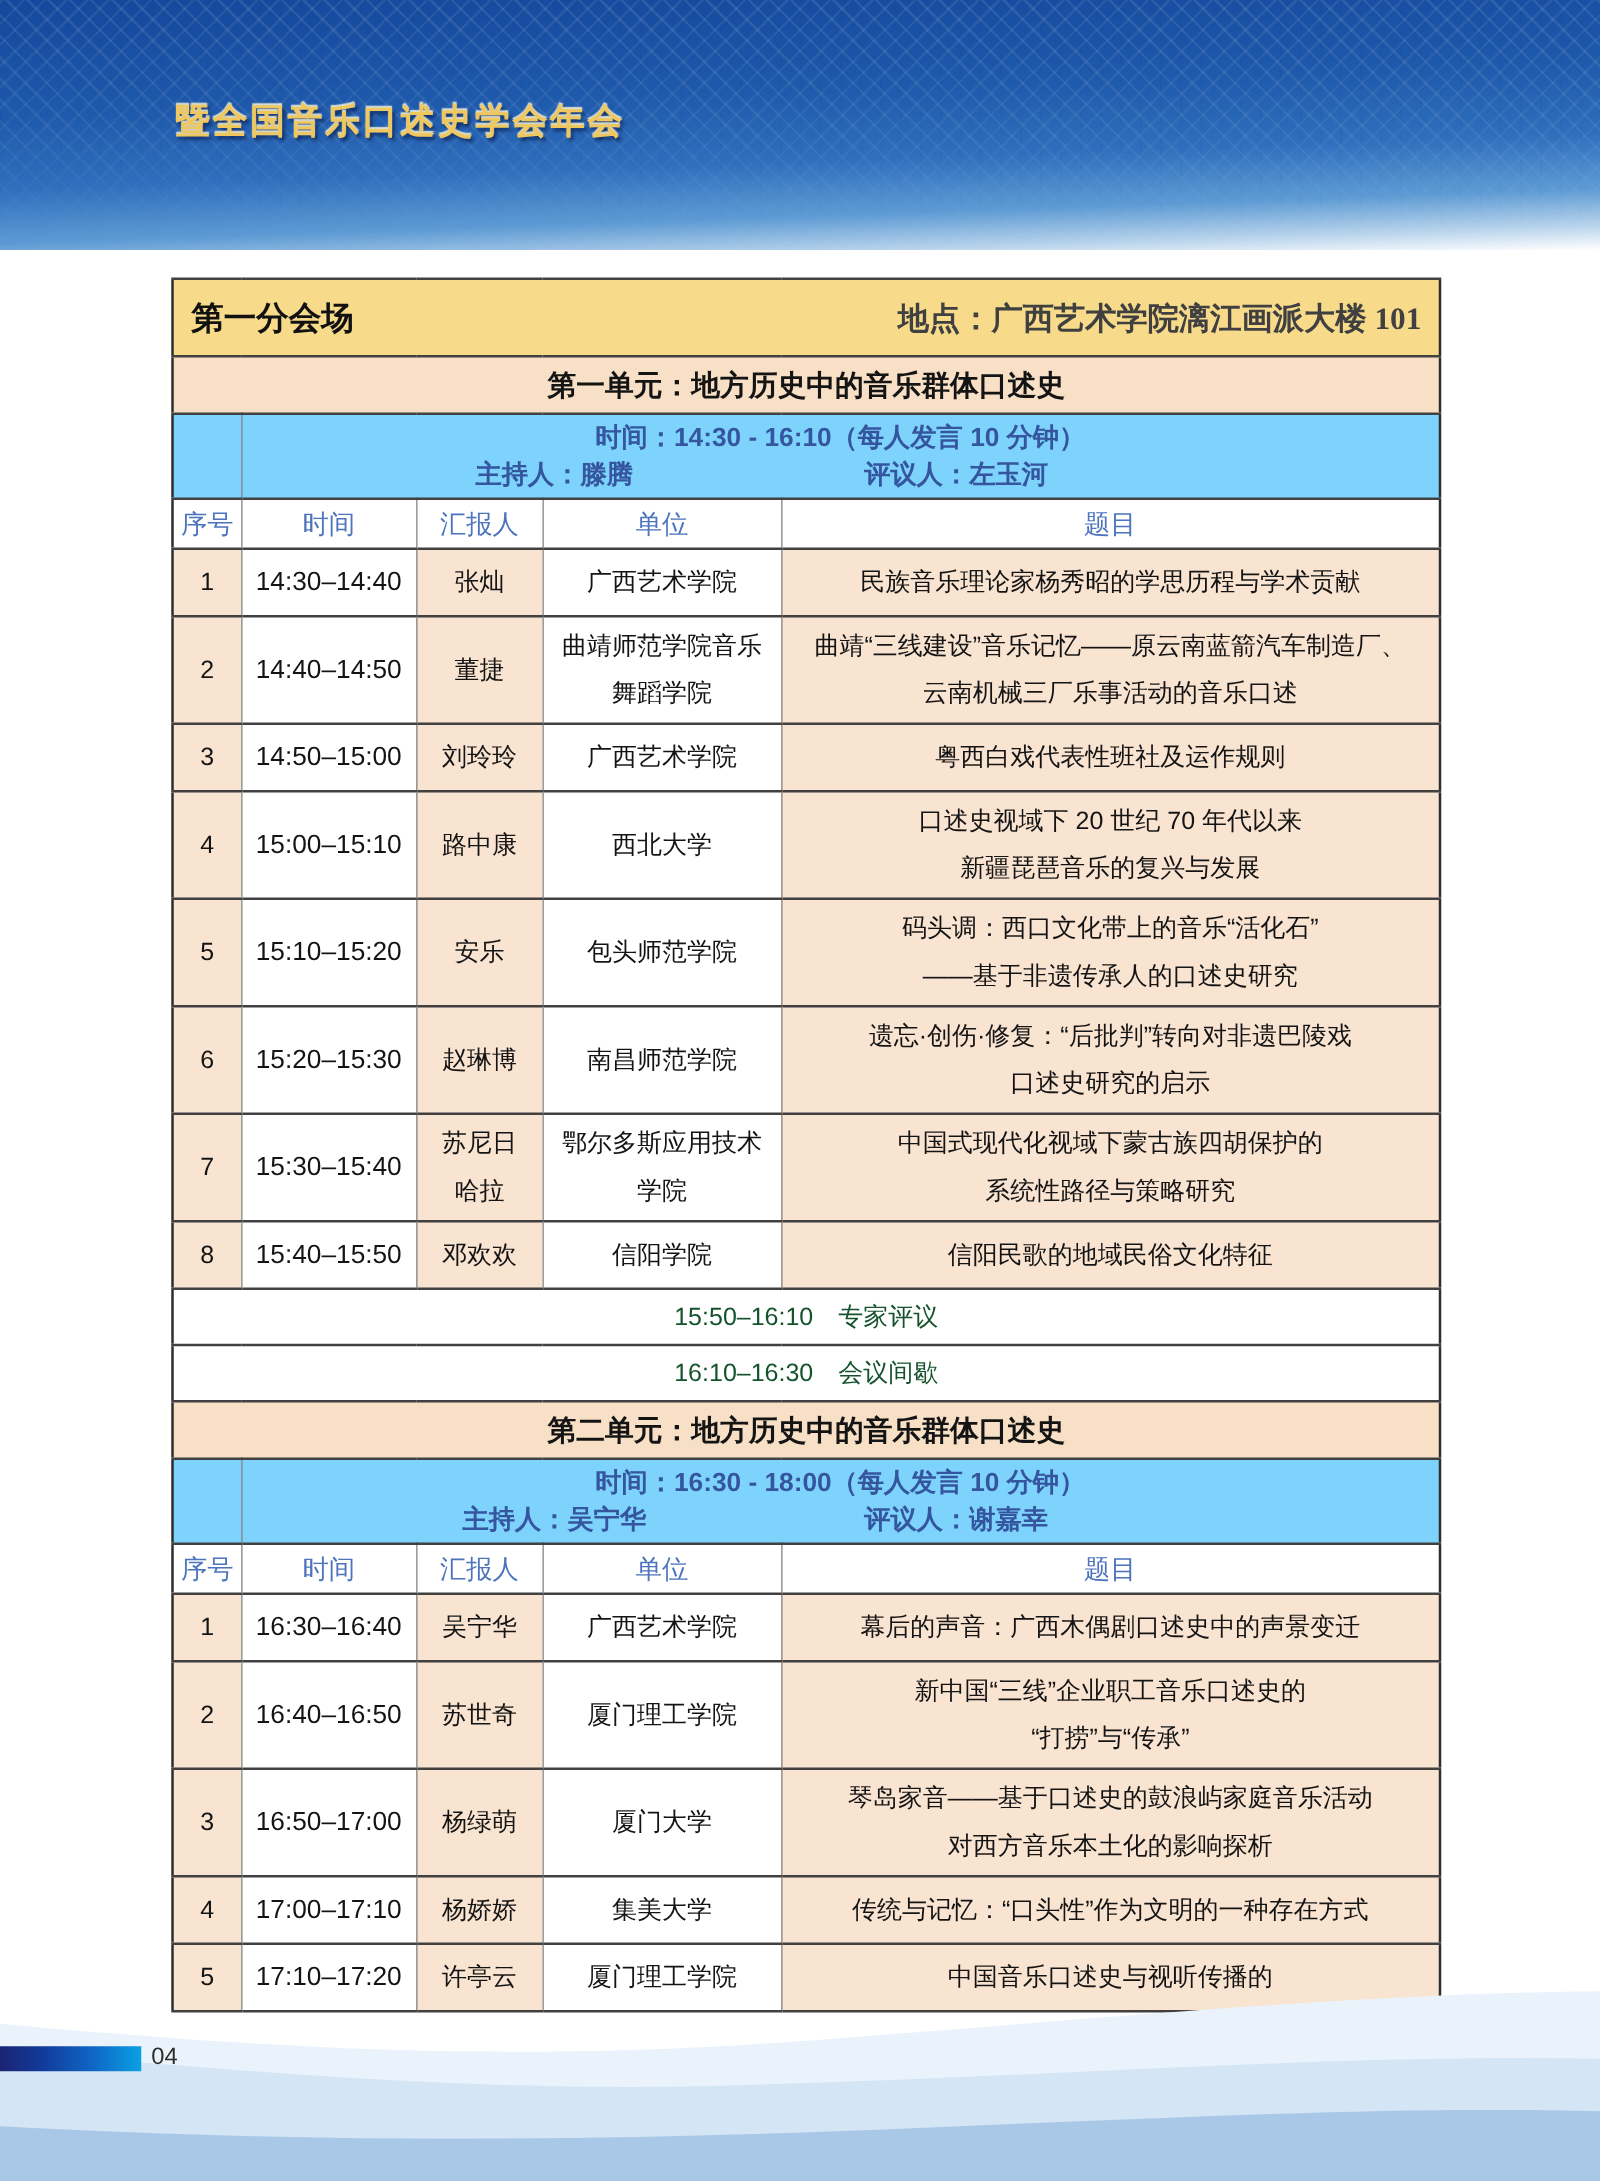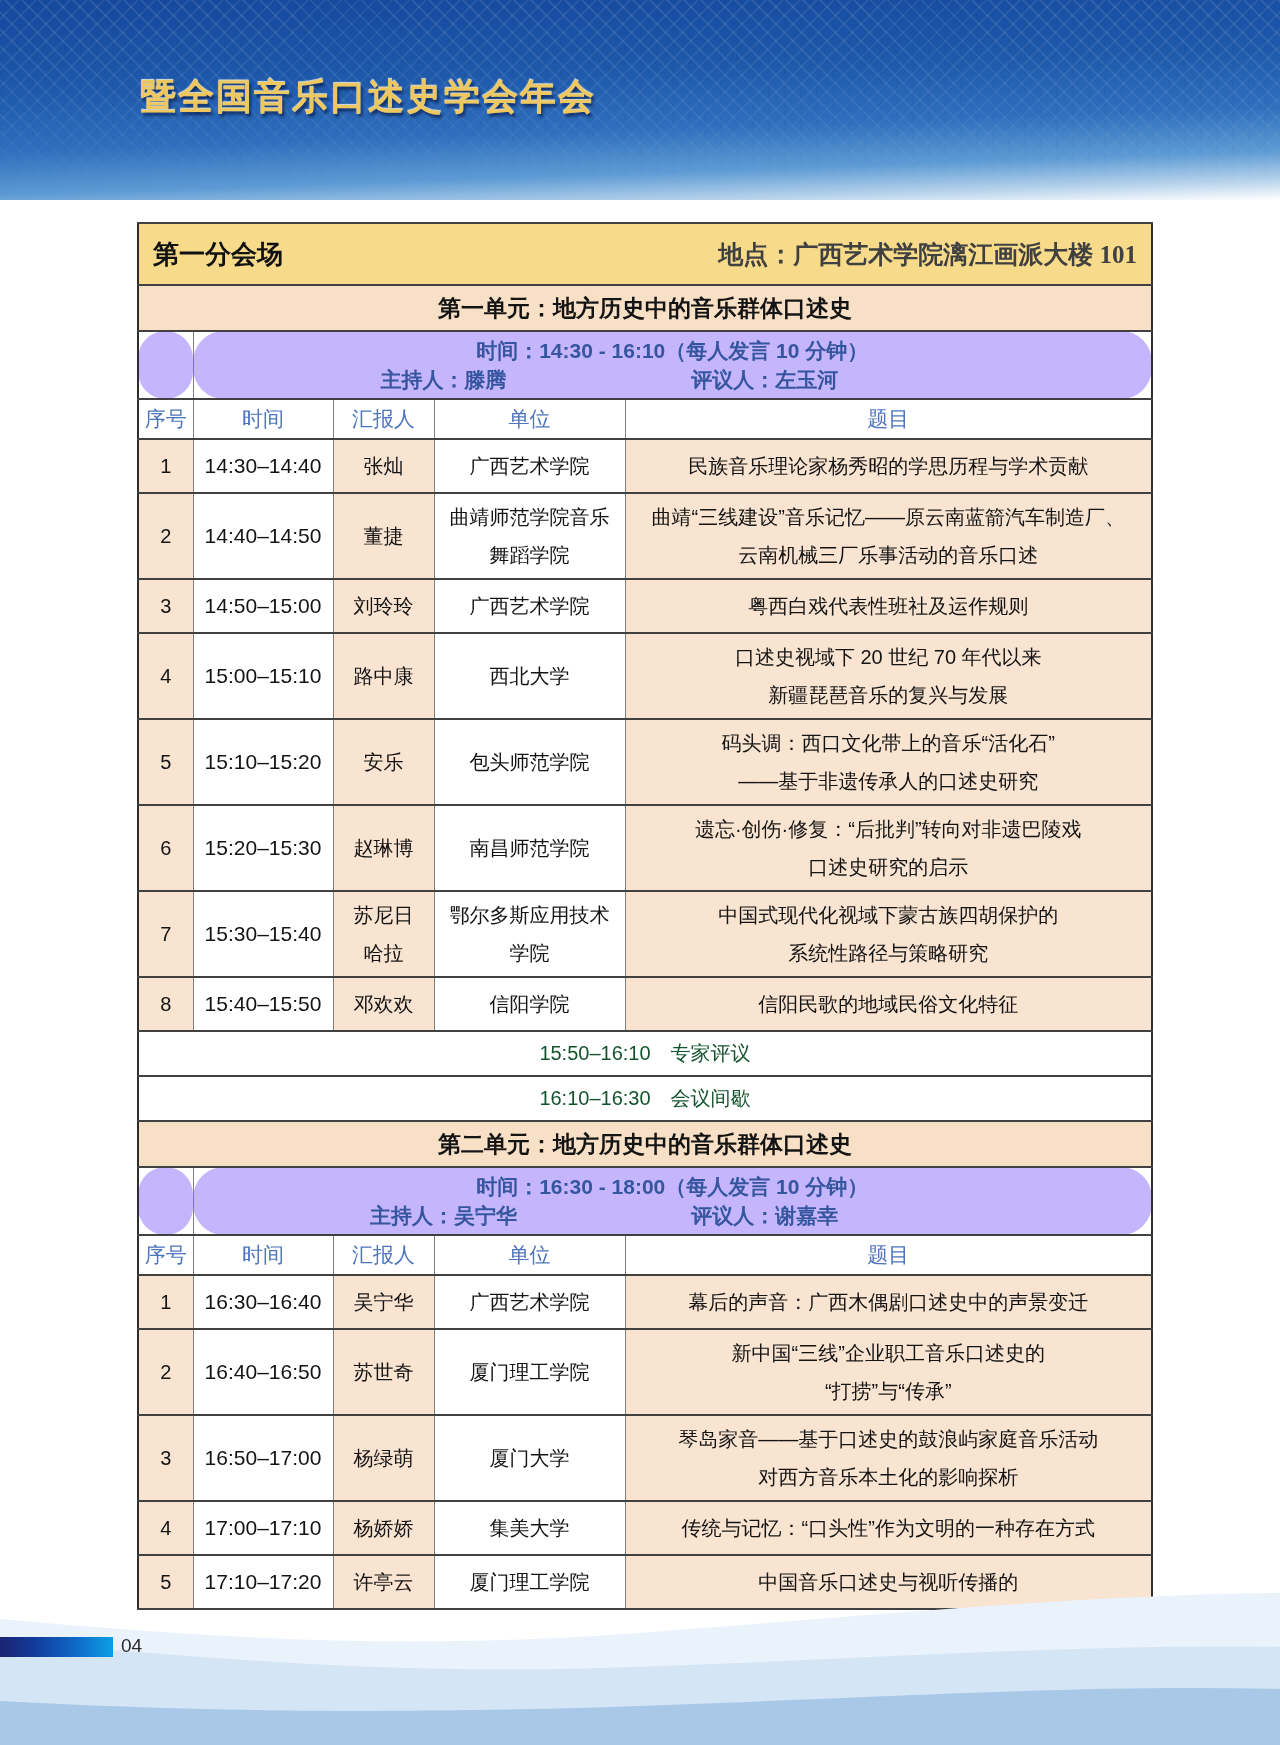--- a/index.html
+++ b/index.html
@@ -22,21 +22,21 @@
       repeating-linear-gradient(-45deg, rgba(255,255,255,0.08) 0 2px, transparent 2px 12px),
       repeating-linear-gradient(90deg, rgba(30,70,150,0.10) 0 2px, transparent 2px 16px);
     -webkit-mask-image:linear-gradient(180deg,rgba(0,0,0,.9) 0%,rgba(0,0,0,.55) 55%,rgba(0,0,0,0) 92%);
             mask-image:linear-gradient(180deg,rgba(0,0,0,.9) 0%,rgba(0,0,0,.55) 55%,rgba(0,0,0,0) 92%);
   }
   .banner-title { position:absolute; left:92px; top:76px; line-height:42px; }
   .banner-line {
     font-weight:bold; font-size:31px; letter-spacing:2px; color:#eec85e;
     text-shadow:0 -1px 1px rgba(255,250,225,.85), 2px 3px 3px rgba(5,15,55,.65);
   }
-  .banner-line.second { margin-left:48px; font-size:36px; }
+  .banner-line.second { margin-left:48px; font-size:28px; }
 
   
   table.program {
     position:absolute; left:137px; top:222px; width:1014px;
     border-collapse:collapse; table-layout:fixed;
     background:#ffffff;
     border:2px solid #2e2e2e;
   }
   td {
     border-left:1px solid #7f7f7f; border-right:1px solid #7f7f7f;
@@ -49,21 +49,21 @@
     font-family:"Liberation Serif", serif;
   }
   .venue-flex { display:flex; justify-content:space-between; align-items:center; }
   .venue-name { font-size:26px; font-weight:bold; color:#111; }
   .venue-location { font-size:25px; font-weight:bold; color:#404040; }
 
   tr.unit-row td {
     background:#f8e0c6; height:46px;
     font-size:23px; font-weight:bold; color:#141414;
   }
-  tr.time-row td { background:#c4b5fd; height:60px; padding:4px 2px;border-radius:31px; }
+  tr.time-row td { background:#7dd3fc; height:60px; padding:4px 2px; }
   td.time-left { width:55px; }
   .time-line { font-size:21px; font-weight:bold; color:#35569f; line-height:29px; }
   .hosts { display:grid; grid-template-columns:52% 48%; line-height:29px; }
   .host-label { justify-self:center; font-size:21px; font-weight:bold; color:#35569f; }
   .reviewer-label { justify-self:start; font-size:21px; font-weight:bold; color:#35569f; }
 
   tr.head-row td { background:#ffffff; height:40px; font-size:21px; color:#4d74bd; padding:2px; }
 
   tr.body-row td { height:54px; line-height:36px; }
   tr.body-row td.c-no    { background:#f9e3d1; }

